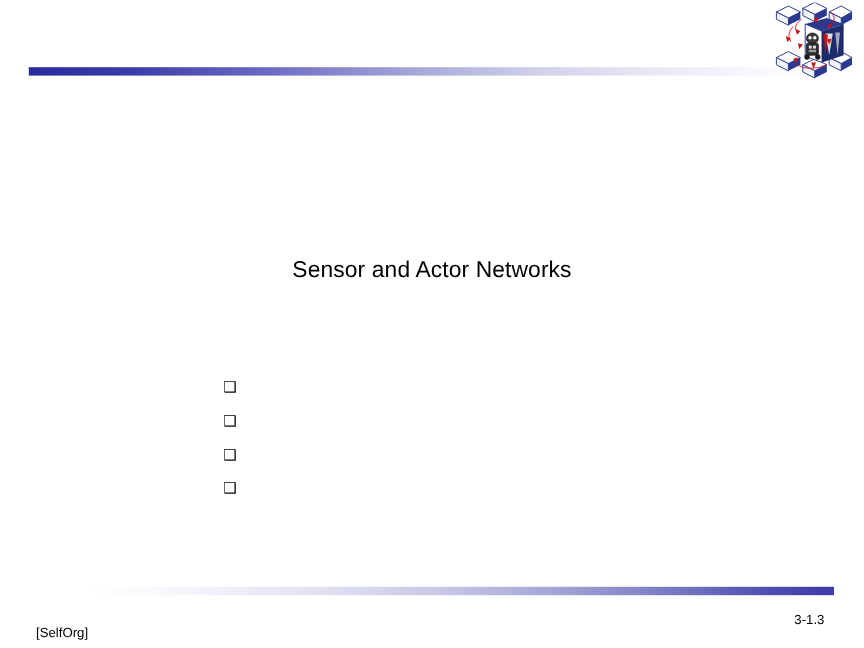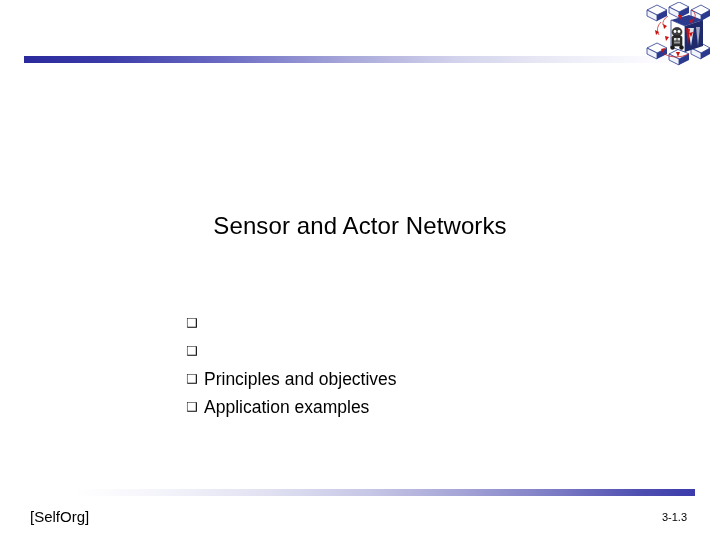--- a/index.html
+++ b/index.html
@@ -44,21 +44,21 @@
   }
   .logo svg { display: block; }
 
   
   .slide-title {
     position: absolute;
     left: 0;
     top: 213px;
     width: 720px;
     text-align: center;
-    font-size: 24px;
+    font-size: 19px;
     line-height: 26px;
     letter-spacing: 0.1px;
     color: #000000;
     white-space: nowrap;
   }
 
   
   .bullet-list {
     position: absolute;
     left: 186px;
@@ -102,22 +102,22 @@
         #e0e0f2 32%,
         #c6c6e6 48%,
         #a3a3d6 63%,
         #7a7ac4 78%,
         #4f4fb1 91%,
         #3b3bab 100%);
   }
   .footer-left {
     position: absolute;
     left: 30px;
-    top: 509px;
-    font-size: 15px;
+    top: 520px;
+    font-size: 11px;
     line-height: 16px;
     color: #000000;
     white-space: nowrap;
   }
   .footer-right {
     position: absolute;
     right: 33px;
     top: 509px;
     font-size: 11px;
     line-height: 16px;
@@ -218,25 +218,23 @@
   <div class="bullet-item">
     <span class="bullet-marker">❑</span>
   </div>
 
   <div class="bullet-item">
     <span class="bullet-marker">❑</span>
   </div>
 
   <div class="bullet-item">
     <span class="bullet-marker">❑</span>
-    <span class="bullet-text">Principles and objectives</span>
-  </div>
-
-  <div class="bullet-item">
-    <span class="bullet-marker">❑</span>
-    <span class="bullet-text">Application examples</span>
+  </div>
+
+  <div class="bullet-item">
+    <span class="bullet-marker">❑</span>
   </div>
 
 </div>
 
 <div class="footer-rule"></div>
 <div class="footer-left">[SelfOrg]</div>
 <div class="footer-right">3-1.3</div>
 
 </body></html>

